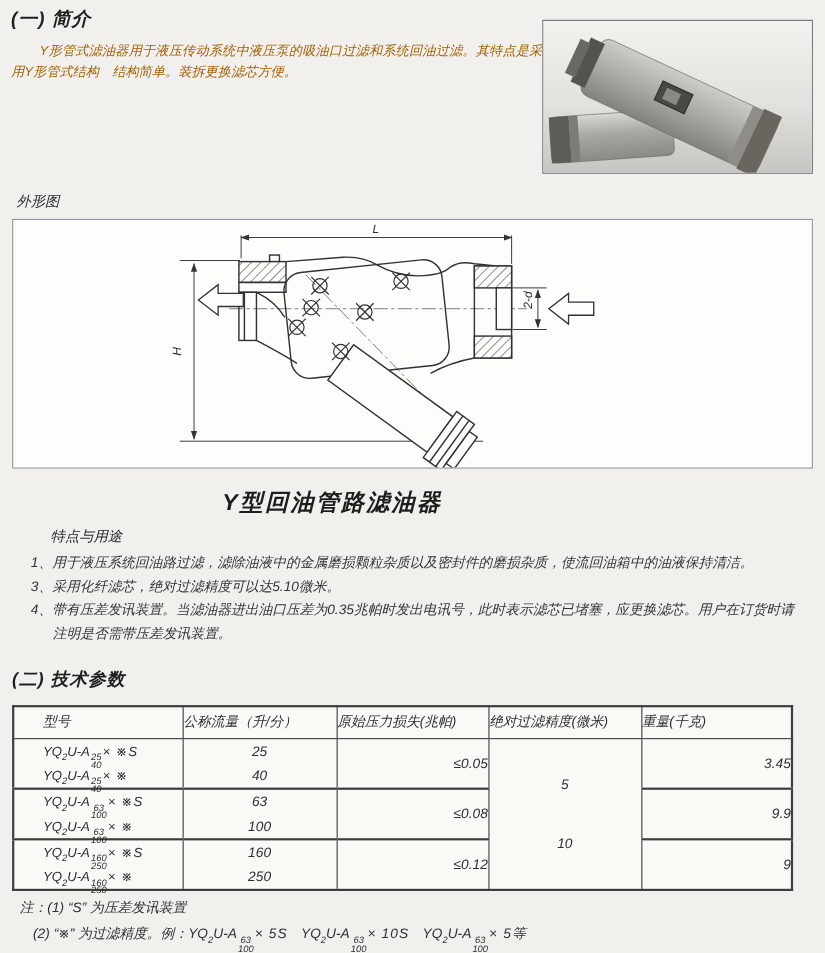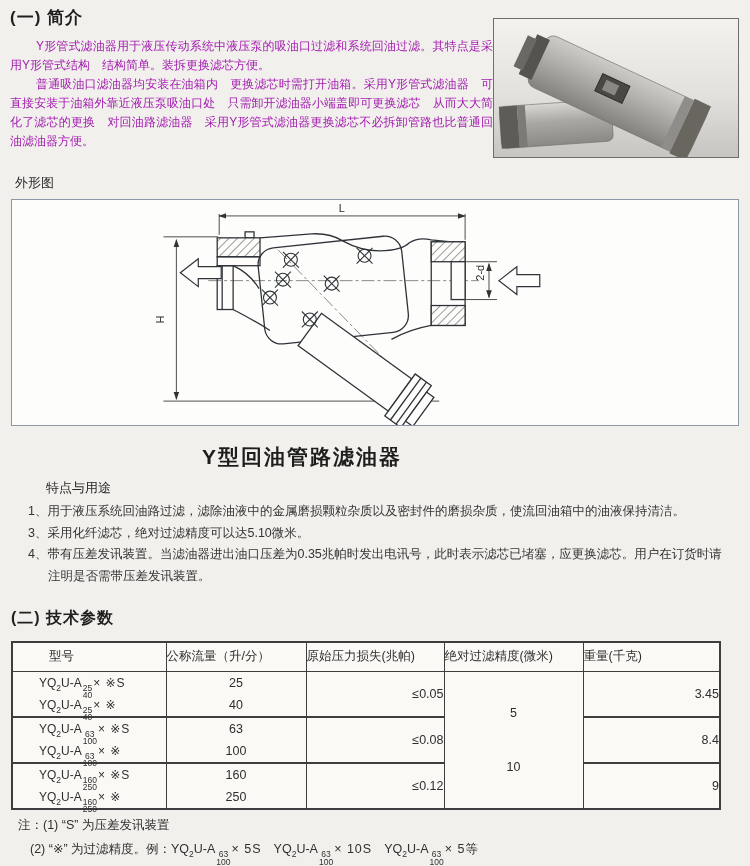--- a/index.html
+++ b/index.html
@@ -2,25 +2,25 @@
 <html><head>
 <meta charset="utf-8">
 <style>
   * { margin:0; padding:0; box-sizing:border-box; }
   html,body { width:750px; }
   body {
     font-family:"Liberation Sans","DejaVu Sans",sans-serif;
     background:#f2f0ed; color:#333; position:relative;
     width:750px; height:866px; overflow:hidden;
   }
-  .abs { position:absolute; }
+  .abs { position:absolute;font-style:italic; }
 
   
   .intro-heading { left:10px; top:6px; font-size:17px; font-weight:bold; color:#1f1f1f; letter-spacing:1px; }
-  .intro-body { left:10px; top:37px; width:483px; font-size:12px; line-height:19px; color:#a21caf; }
+  .intro-body { left:10px; top:37px; width:483px; font-size:12px; line-height:19px; color:#a16207; }
   .intro-para { text-indent:26px; text-align:justify; }
 
   
   .photo-box { left:493px; top:18px; width:246px; height:140px; border:1px solid #6e6e6e; background:#fcfbf9; }
   .photo-box svg { display:block; width:100%; height:100%; }
 
   
   .outline-label { left:15px; top:174px; font-size:13px; color:#2c2c2c; }
   .drawing-box { left:11px; top:199px; width:728px; height:227px; border:1px solid #8d97a5; background:#fdfdfb; }
   .drawing-box svg { display:block; width:100%; height:100%; }
@@ -32,21 +32,21 @@
   .features-list { left:28px; top:501px; width:706px; font-size:12.5px; line-height:21.7px; color:#343434; }
   .feature-item { padding-left:20px; text-indent:-20px; }
 
   
   .params-heading { left:11px; top:608px; font-size:16px; font-weight:bold; color:#1f1f1f; letter-spacing:1px; }
   .params-table-wrap { left:11px; top:641px; }
   table { border-collapse:collapse; table-layout:fixed; width:708px; background:#faf9f6; }
   th, td { border:1px solid #3d3d3d; font-weight:normal; color:#2e2e2e; }
   table { border:2px solid #3d3d3d; }
   thead th { height:29px; font-size:12.5px; text-align:left; }
-  thead th.model-h { text-align:left; padding-left:36px; }
+  thead th.model-h { text-align:left; padding-left:26px; }
   tbody tr { height:45px; }
   tbody tr + tr td { border-top:2px solid #3d3d3d; }
   td.model-cell { padding-left:26px; font-size:12px; vertical-align:middle; }
   td.model-cell .model-line { height:22px; line-height:22px; white-space:nowrap; }
   td.flow-cell { text-align:center; vertical-align:middle; font-size:12.5px; }
   td.flow-cell .flow-line { height:22px; line-height:22px; }
   td.loss-cell, td.weight-cell { text-align:right; font-size:12.5px; }
   td.precision-cell { text-align:center; font-size:12.5px; }
   td.precision-cell .prec-col { display:flex; flex-direction:column; align-items:center; justify-content:center; gap:40px; height:100%; }
   sub.msub { font-size:8.5px; vertical-align:-4px; }
@@ -57,21 +57,20 @@
   .note-line1 { left:18px; top:817px; font-size:12.5px; color:#303030; }
   .note-line2 { left:30px; top:841px; font-size:12.5px; color:#303030; }
   .note-ex { margin-right:12px; white-space:nowrap; }
 </style>
 </head>
 <body>
 
 <div class="abs intro-heading">(一) 简介</div>
 <div class="abs intro-body">
     <div class="intro-para">Y形管式滤油器用于液压传动系统中液压泵的吸油口过滤和系统回油过滤。其特点是采用Y形管式结构　结构简单。装拆更换滤芯方便。</div>
-    <div class="intro-para">普通吸油口滤油器均安装在油箱内　更换滤芯时需打开油箱。采用Y形管式滤油器　可直接安装于油箱外靠近液压泵吸油口处　只需卸开滤油器小端盖即可更换滤芯　从而大大简化了滤芯的更换　对回油路滤油器　采用Y形管式滤油器更换滤芯不必拆卸管路也比普通回油滤油器方便。</div>
   </div>
 
 <div class="abs photo-box">
   <svg viewBox="0 0 244 138" aria-hidden="true">
     <defs>
       <linearGradient id="pbg" x1="0" y1="0" x2="0" y2="1">
         <stop offset="0" stop-color="#f4f2ee"></stop>
           <stop offset="0.55" stop-color="#e3e1dd"></stop>
           <stop offset="1" stop-color="#c7c5c1"></stop>
       </linearGradient>
@@ -271,21 +270,21 @@
             <div class="model-line"><span class="model">YQ<sub class="msub">2</sub>U-A<span class="frac">
                   <span>63</span>
                   <span>100</span>
                 </span><span class="mtail">× ※</span></span></div>
           </td>
           <td class="flow-cell">
             <div class="flow-line">63</div>
             <div class="flow-line">100</div>
           </td>
           <td class="loss-cell">≤0.08</td>
-          <td class="weight-cell">8.4</td>
+          <td class="weight-cell">9.9</td>
         </tr>
         <tr class="group-row">
           <td class="model-cell">
             <div class="model-line"><span class="model">YQ<sub class="msub">2</sub>U-A<span class="frac">
                   <span>160</span>
                   <span>250</span>
                 </span><span class="mtail">× ※S</span></span></div>
             <div class="model-line"><span class="model">YQ<sub class="msub">2</sub>U-A<span class="frac">
                   <span>160</span>
                   <span>250</span>

